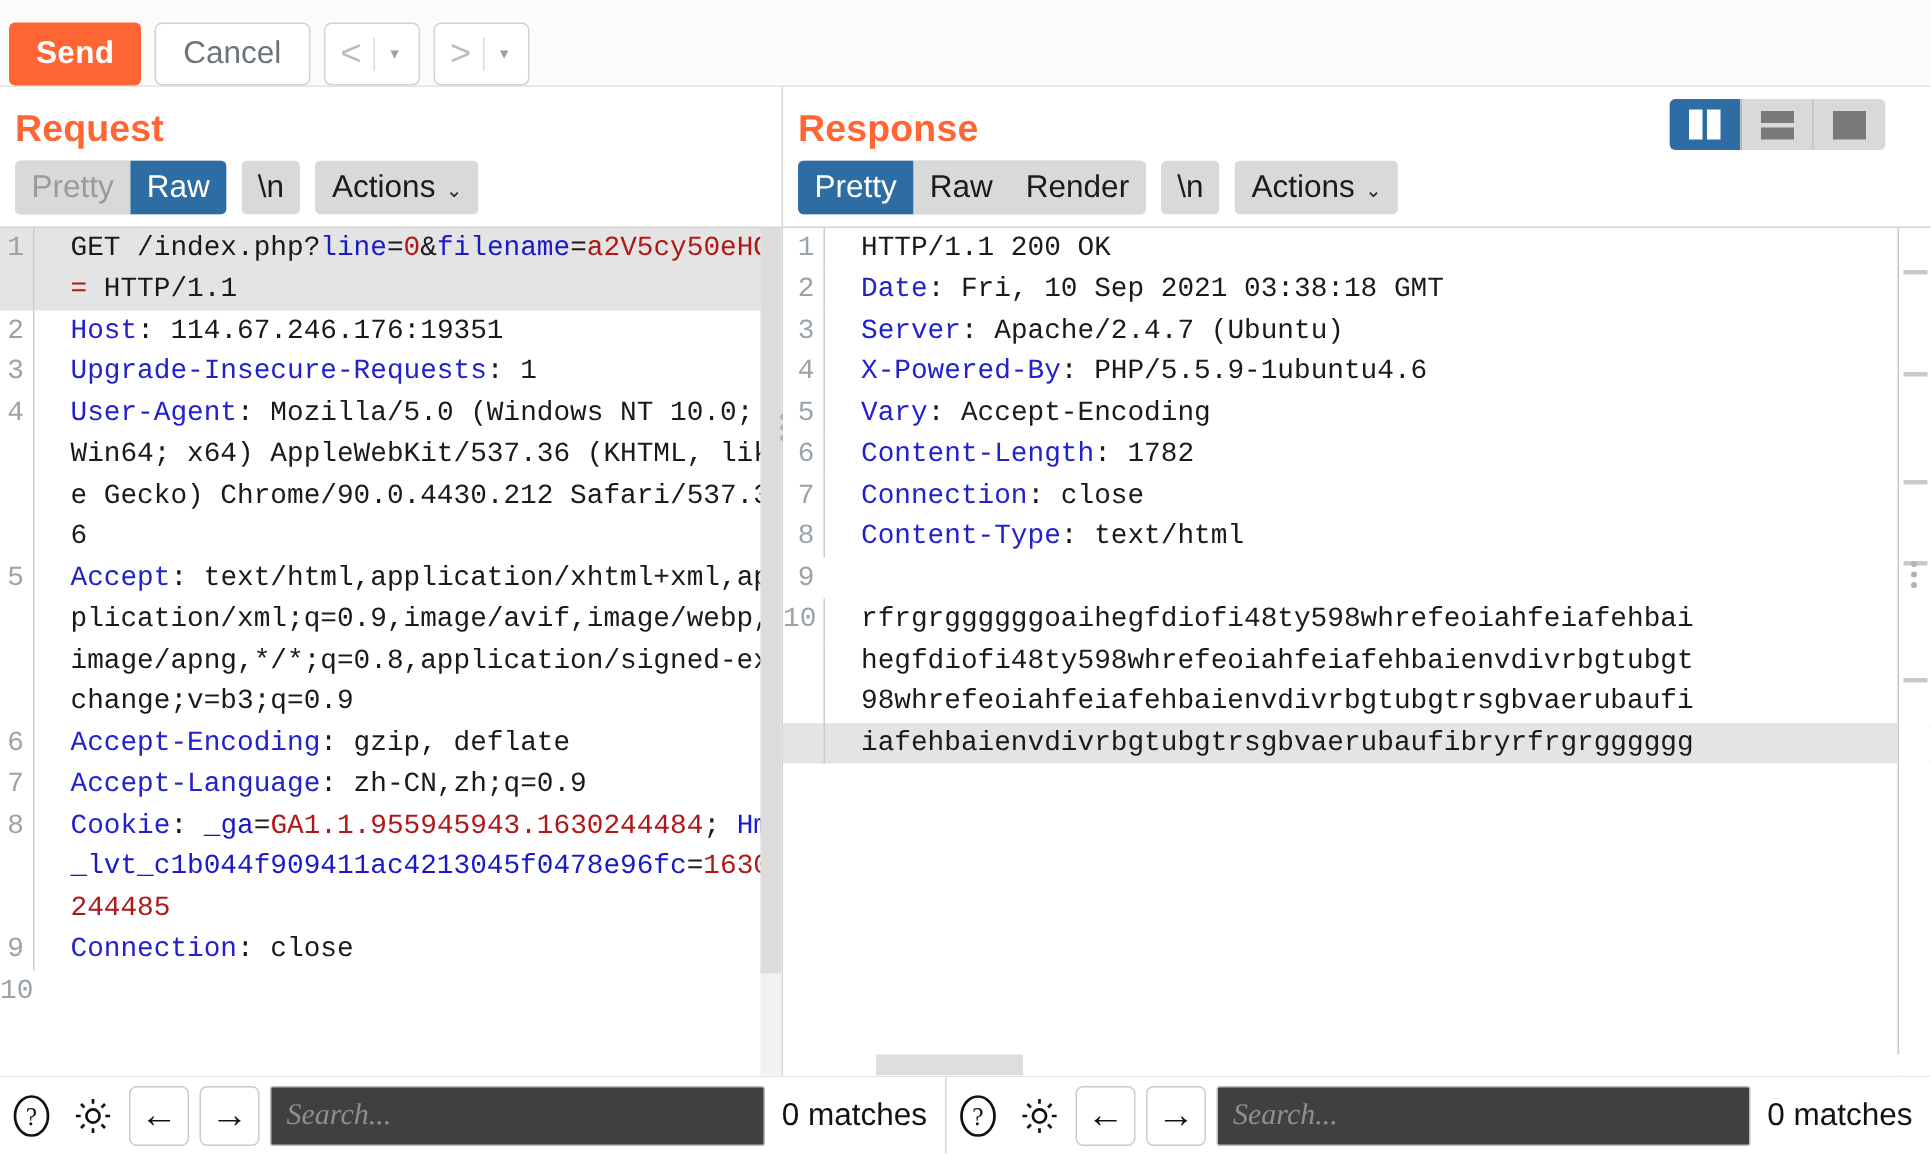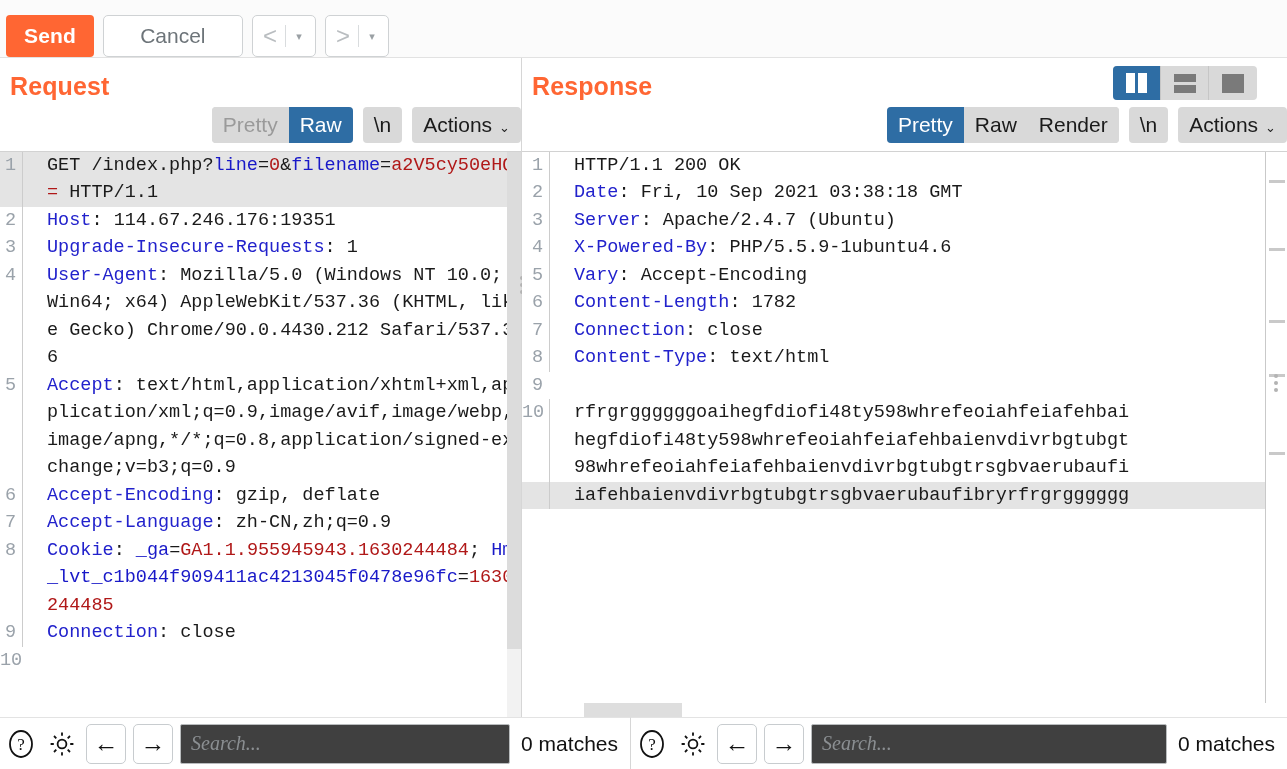--- a/index.html
+++ b/index.html
@@ -42,21 +42,21 @@
     cursor: pointer;
     font-family: "Liberation Sans", sans-serif;
     letter-spacing: .2px;
   }
   .btn-cancel {
     background: #ffffff;
     color: #6d7479;
     font-size: 21px;
     border: 1px solid #cfd2d4;
     border-radius: 5px;
-    padding: 0 36px;
+    padding: 0 18px;
     height: 42px;
     cursor: pointer;
     font-family: "Liberation Sans", sans-serif;
   }
   .btn-nav {
     background: #ffffff;
     border: 1px solid #cfd2d4;
     border-radius: 5px;
     height: 42px;
     width: 64px;
@@ -134,21 +134,20 @@
     font-family: "Liberation Sans", sans-serif;
     letter-spacing: .1px;
   }
 
   
   .tabstrip {
     display: flex;
     align-items: center;
     padding: 0 0 8px 10px;
     gap: 10px;
-    justify-content: flex-end;
   }
   .tabgroup {
     display: flex;
     background: #d9d9d9;
     border-radius: 4px;
     overflow: hidden;
   }
   .tab {
     font-size: 21px;
     padding: 4px 11px;

